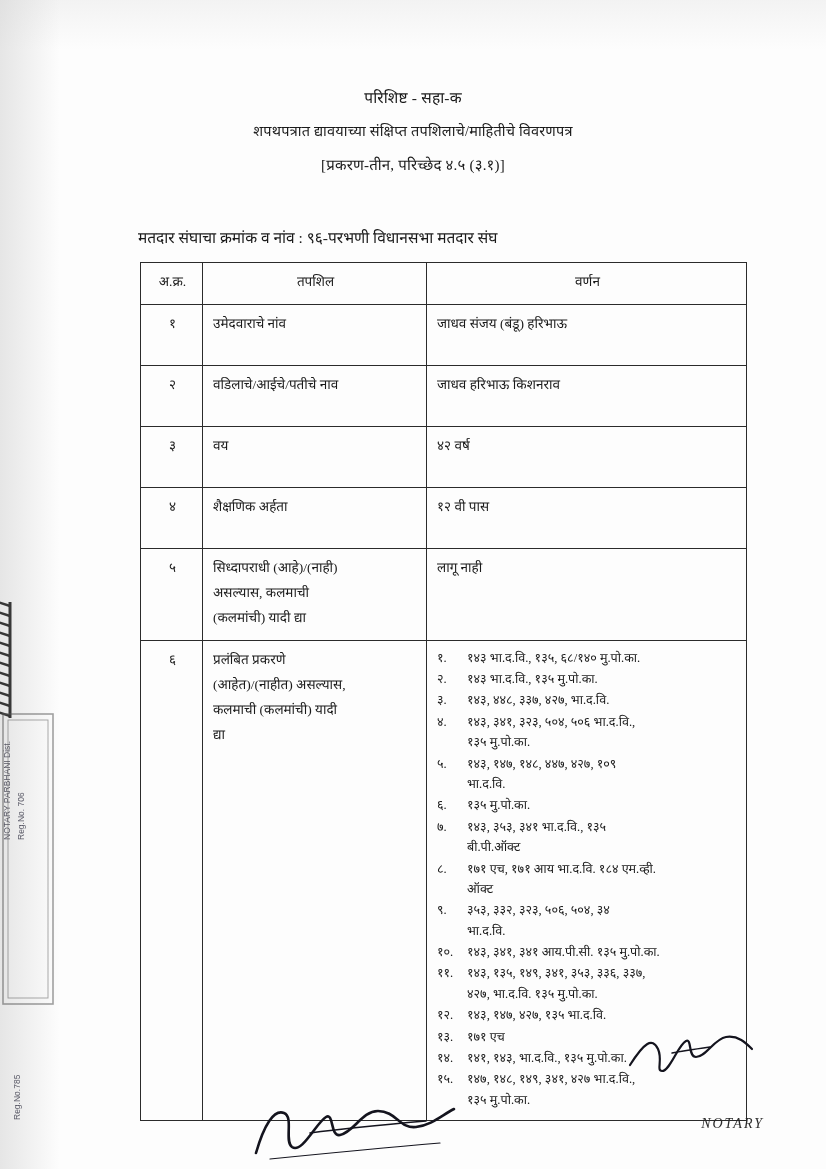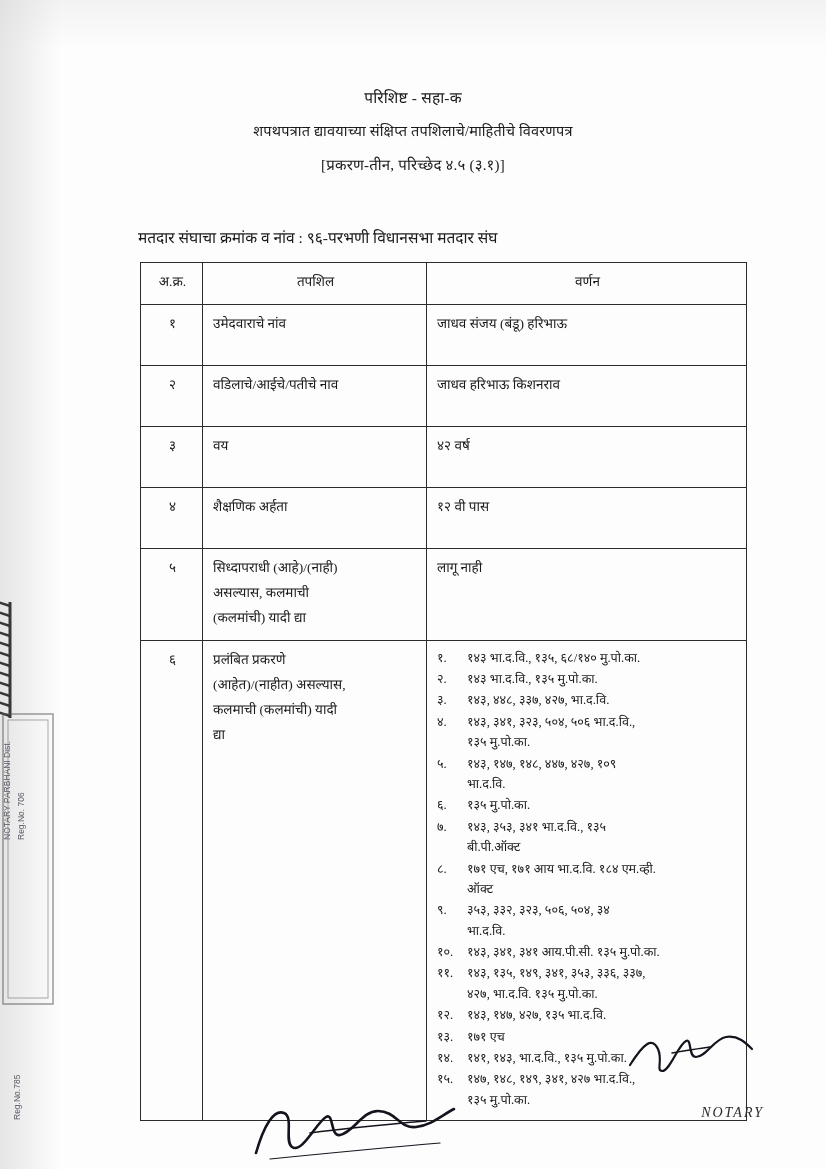--- a/index.html
+++ b/index.html
@@ -110,21 +110,21 @@
   ol.clauses li .txt .wrap2 { display: block; }
 
   
   .row6-item { padding-top: 28px; }
   .row6-sr { padding-top: 34px; }
 
   
   .notary {
     position: absolute;
     right: 62px;
-    bottom: 46px;
+    bottom: 35px;
     text-align: center;
     font-family: "Liberation Serif", serif;
     font-style: italic;
     font-size: 14px;
     color: #2a2a2a;
     line-height: 1.45;
     letter-spacing: 0.4px;
   }
   .notary .n1 { letter-spacing: 2px; }
 

